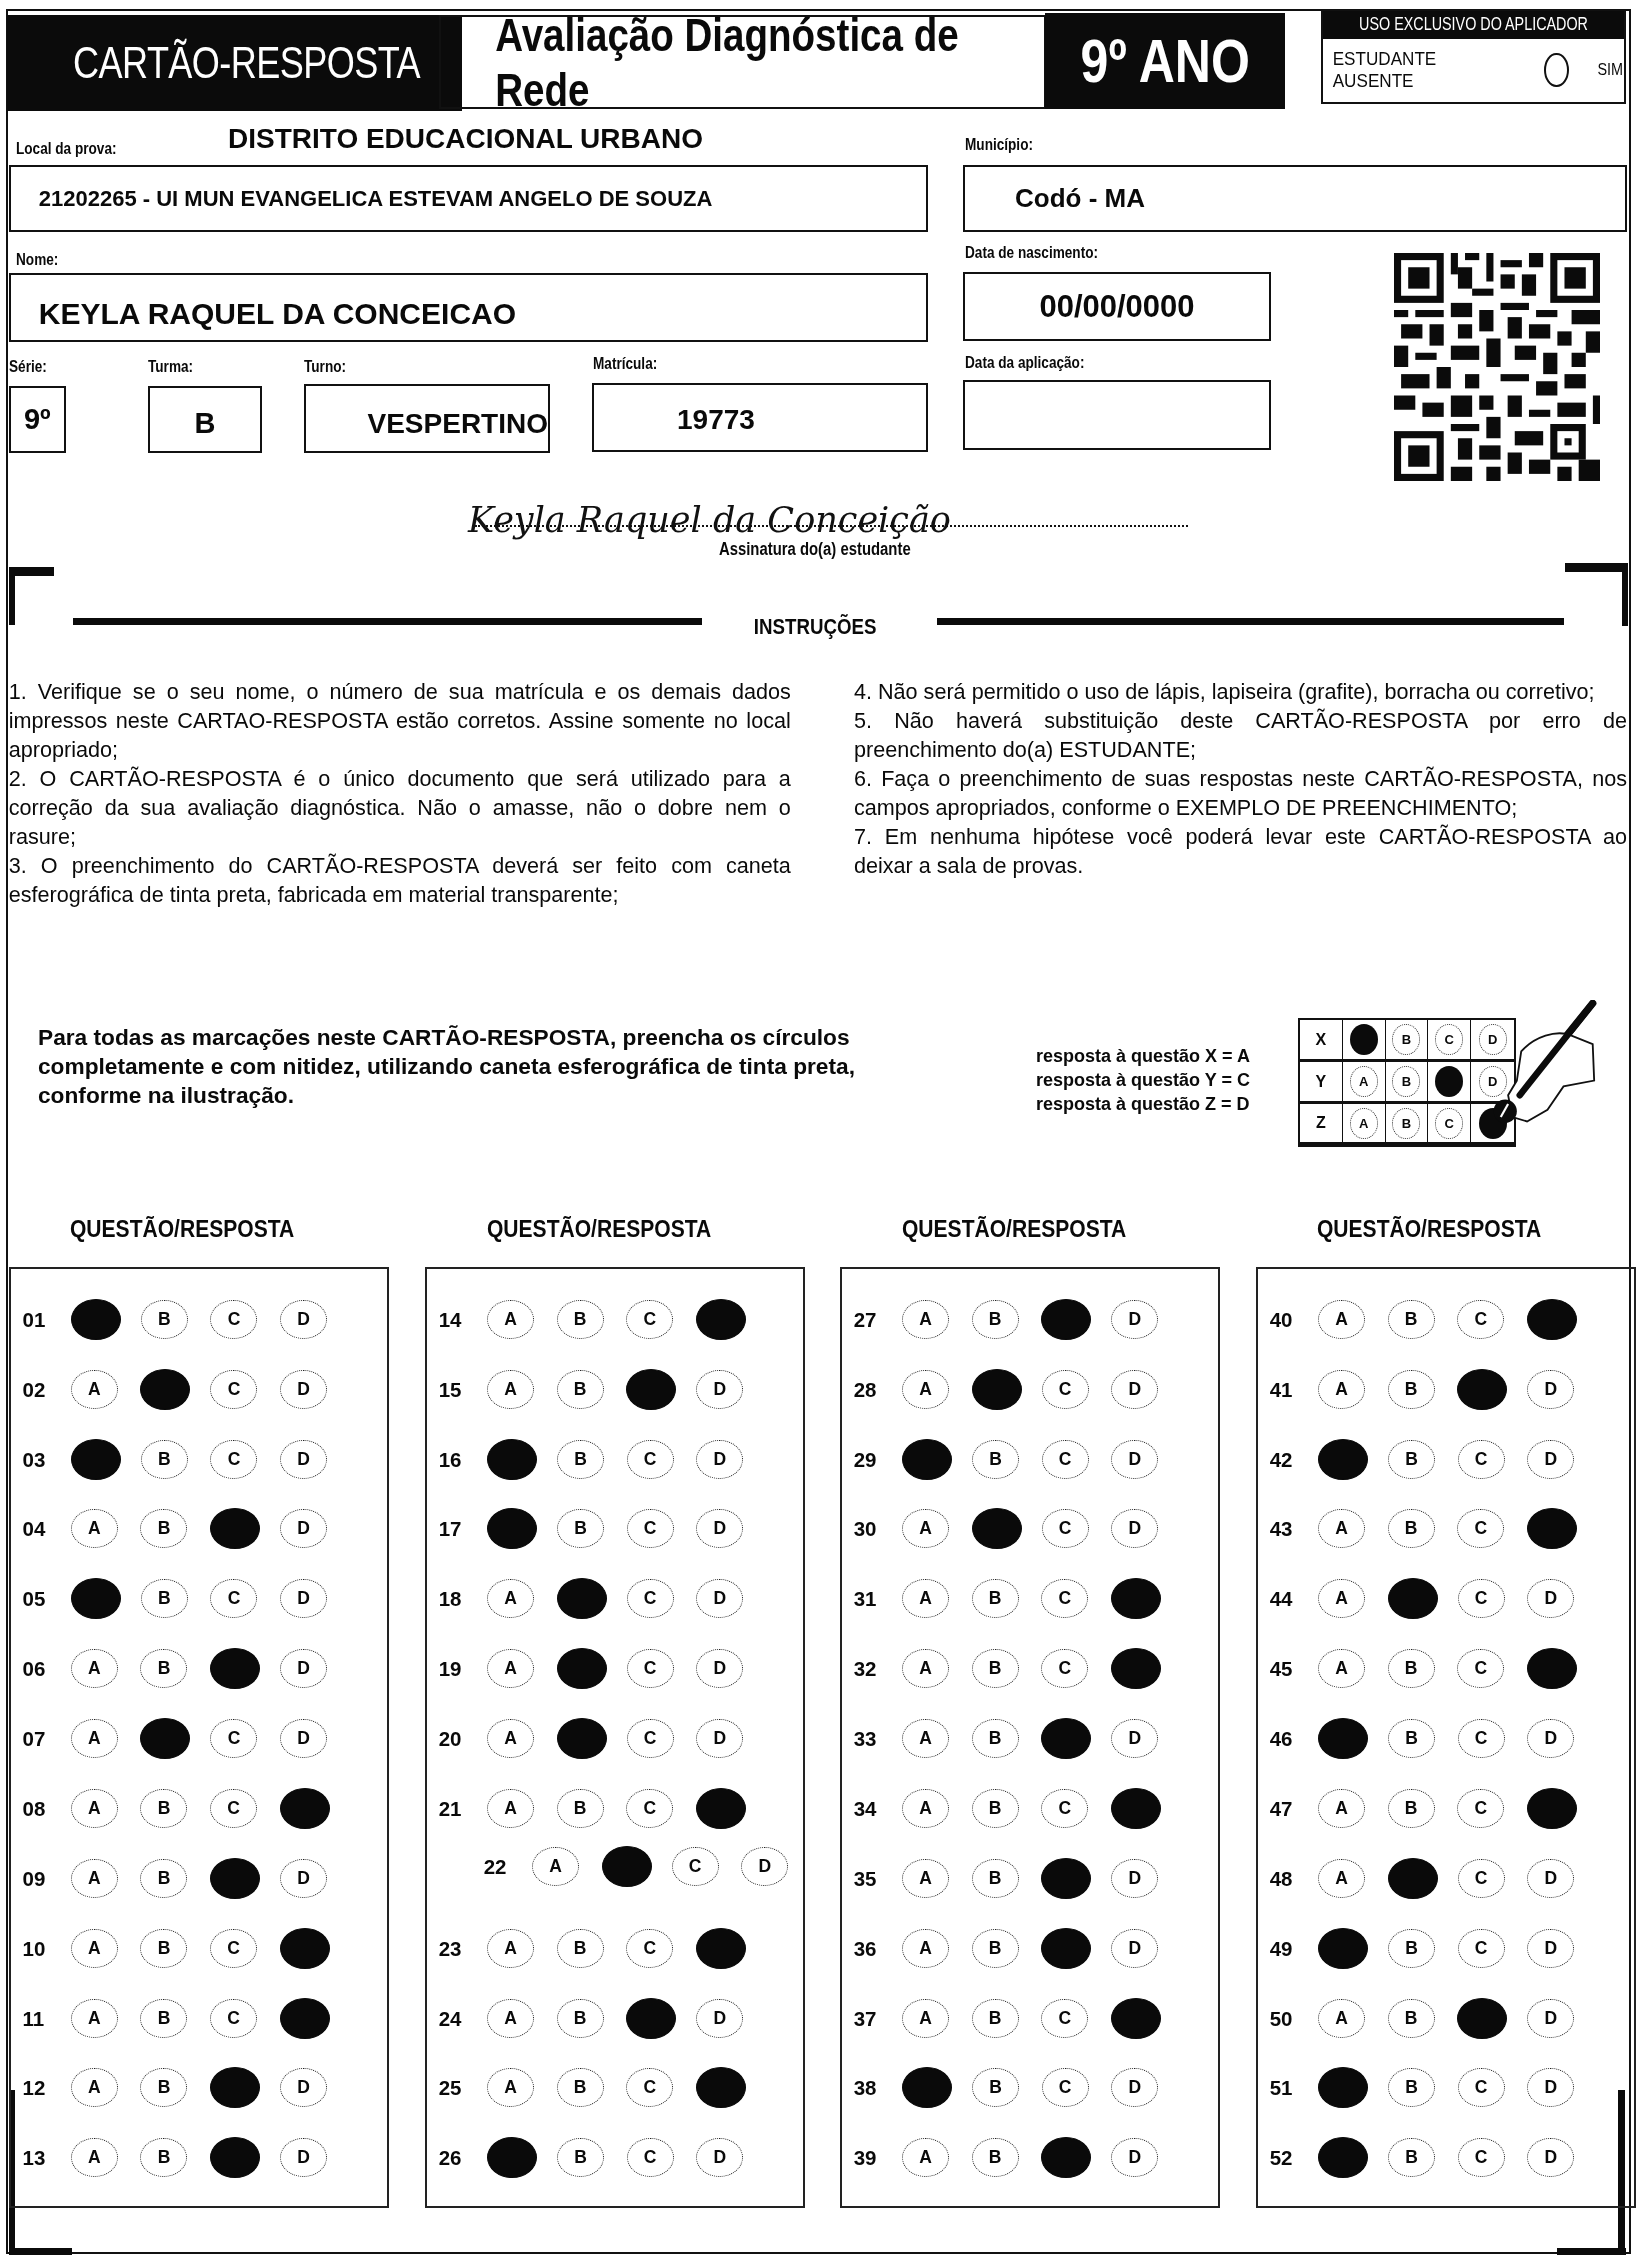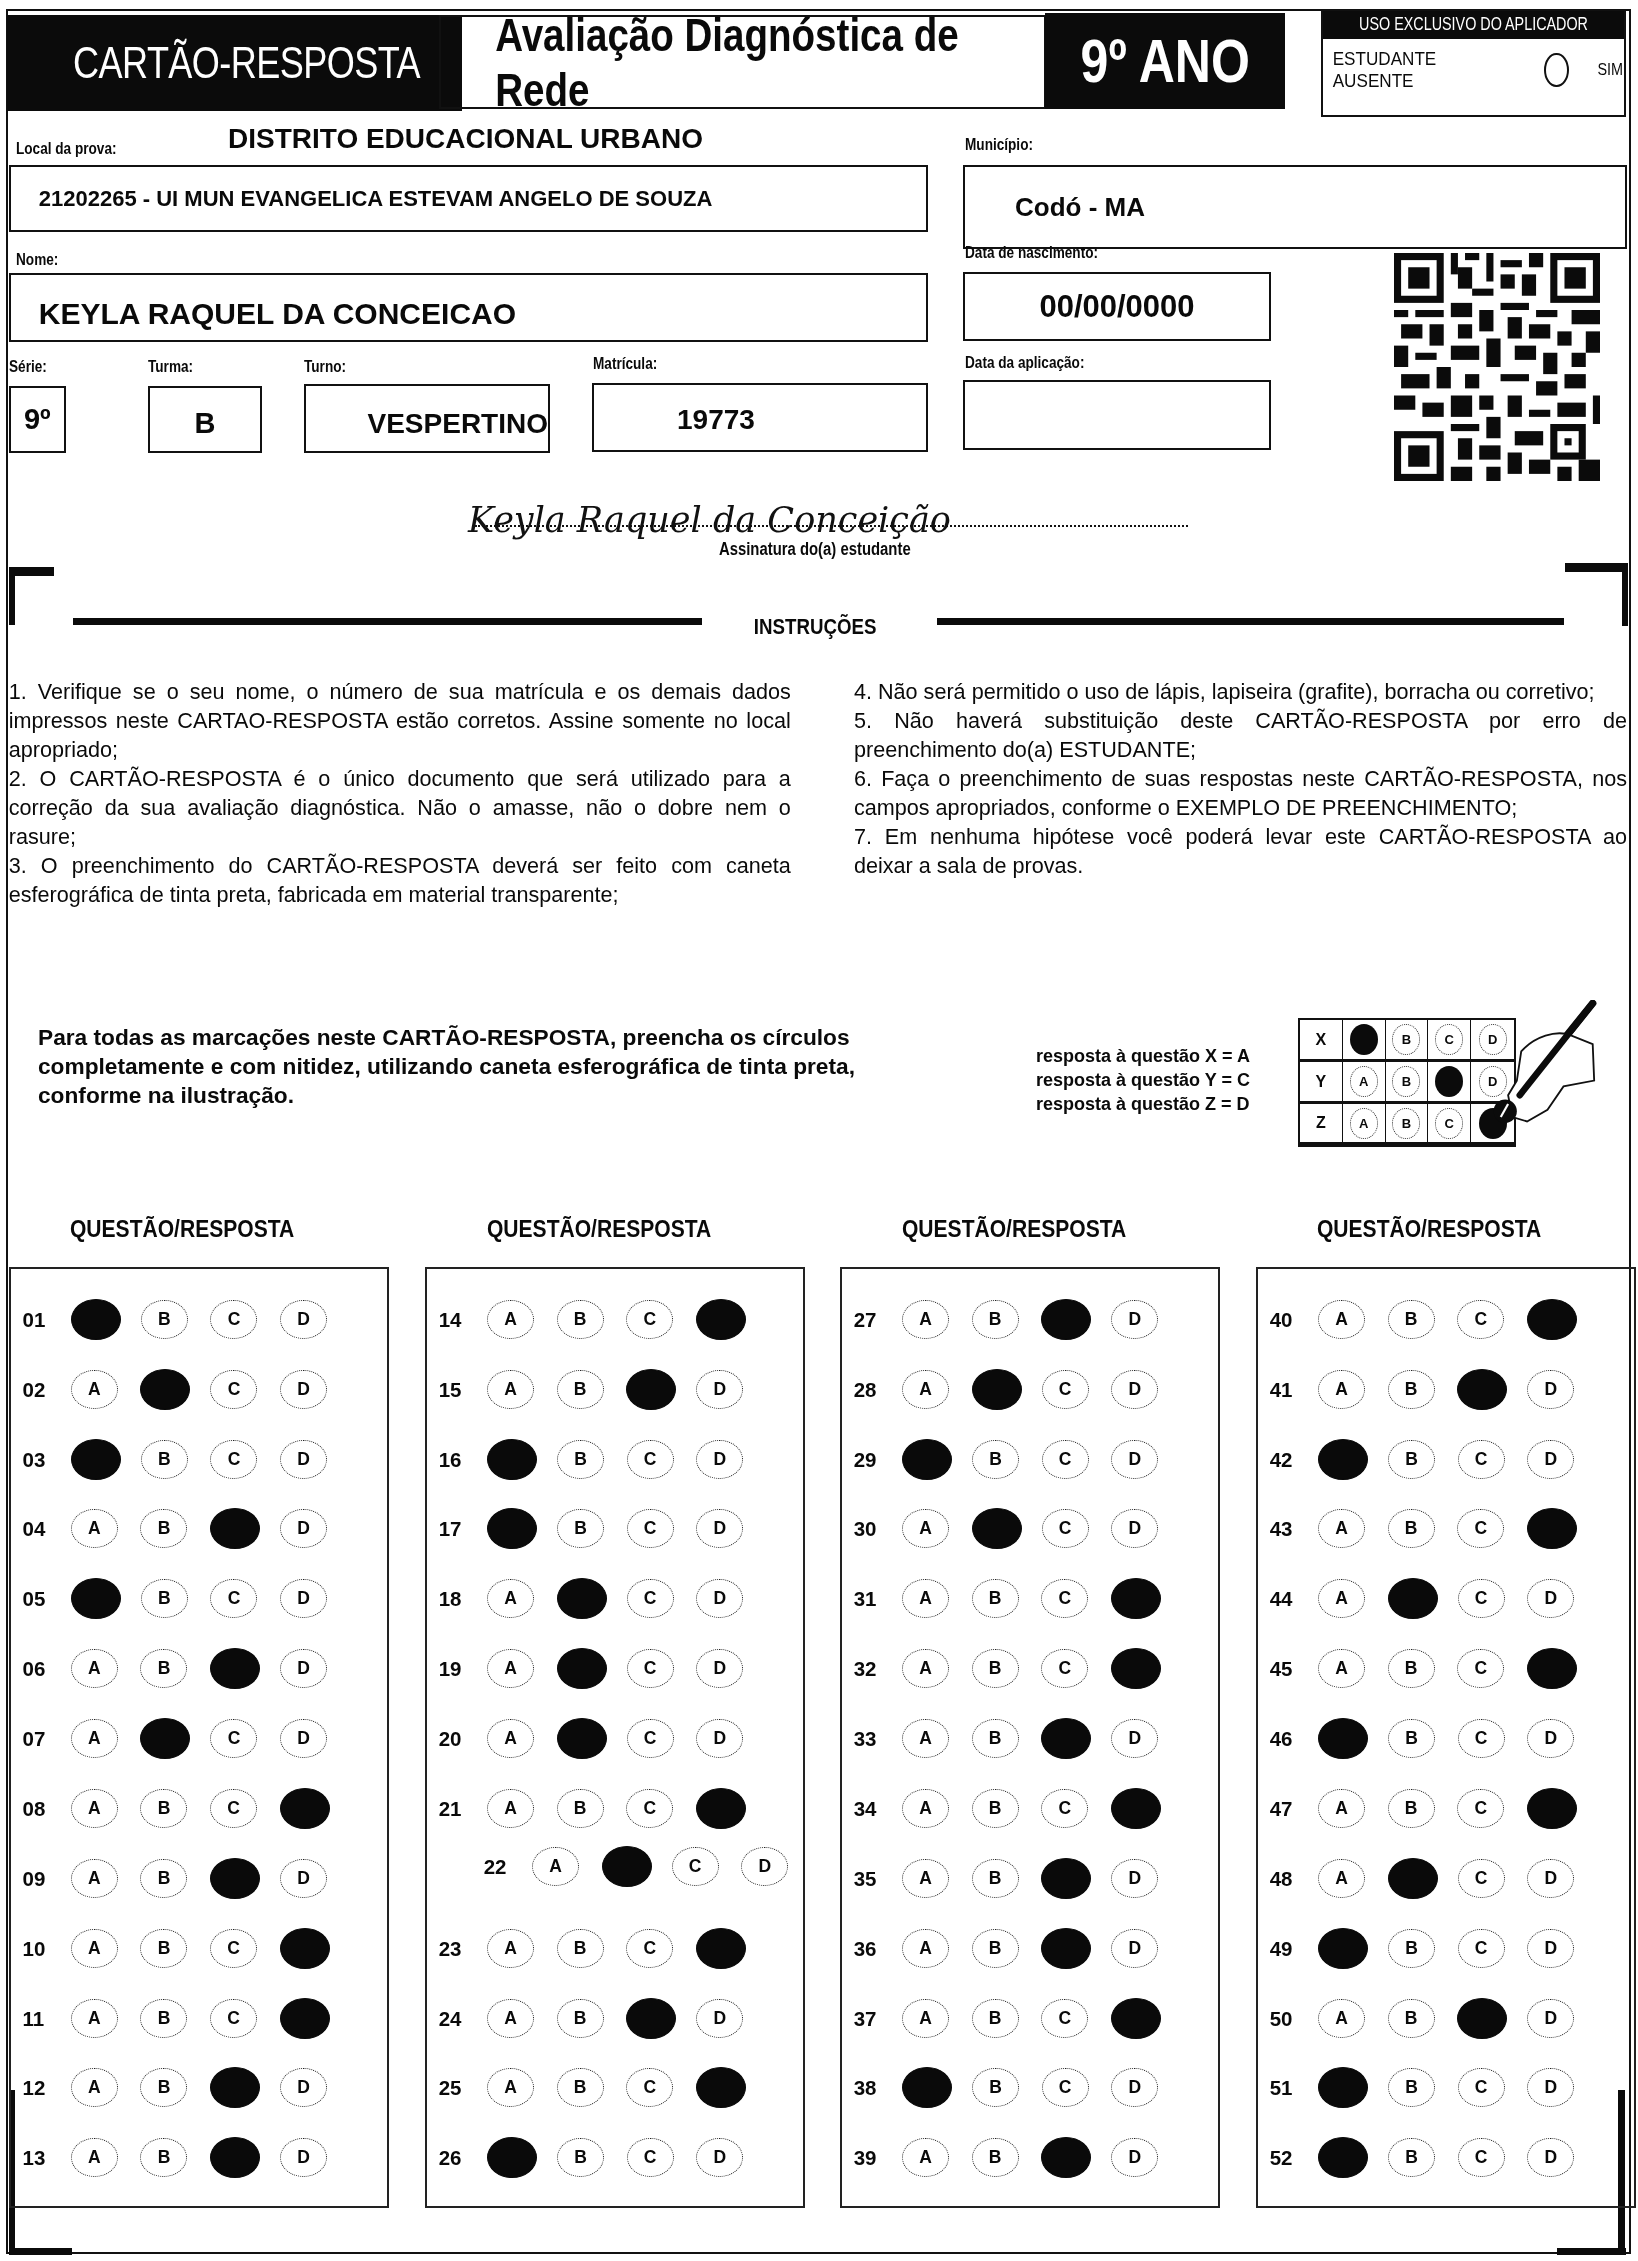--- a/index.html
+++ b/index.html
@@ -5,21 +5,21 @@
   html, body { margin:0; padding:0; background:#fff; }
   body { width:1639px; height:2261px; position:relative; overflow:hidden; font-family:"Liberation Sans", sans-serif; color:#0a0a0a; }
   .page { position:absolute; left:5.8px; top:8.8px; width:1625px; height:2245px; border:2.2px solid #111; box-sizing:border-box; }
 
   
   .hdr-black { position:absolute; left:7.3px; top:14.6px; width:431px; height:96px; background:#0b0b0b; color:#fff; display:flex; align-items:center; justify-content:center; font-size:44px; font-family:"Liberation Sans Narrow","Liberation Sans",sans-serif; letter-spacing:-0.7px; transform-origin:left;padding-left:24px; }
   .hdr-black span { display:inline-block; transform:scaleX(0.82); }
   .hdr-white { position:absolute; left:439px; top:14.6px; width:607px; height:94px; border:2.2px solid #111; box-sizing:border-box; display:flex; align-items:center; justify-content:center; font-size:47px; font-weight:bold; }
   .hdr-white span, .hdr-ano span { display:inline-block; transform:scaleX(0.82); }
   .hdr-ano { position:absolute; left:1045px; top:13px; width:240px; height:96px; background:#0b0b0b; color:#fff; display:flex; align-items:center; justify-content:center; font-size:61px; font-weight:bold; }
-  .aplicador { position:absolute; left:1321px; top:8.8px; width:305px; height:108px; border:2.2px solid #111; box-sizing:border-box; }
+  .aplicador { position:absolute; left:1321px; top:8.8px; width:305px; height:95px; border:2.2px solid #111; box-sizing:border-box; }
   .aplicador .top { background:#0b0b0b; color:#fff; height:28px; font-size:17.5px; display:flex; align-items:center; justify-content:center; }
   .aplicador .top span { display:inline-block; transform:scaleX(0.82); }
   .aplicador .row { display:flex; align-items:center; justify-content:flex-start; height:63px; font-size:19px;gap:24px; }
   .aplicador .row span.t { display:inline-block; transform:scaleX(0.9); }
   .aus-circle { width:26px; height:34px; border:2.2px solid #111; border-radius:50%; margin:0 2.9px; box-sizing:border-box; }
 
   .label { font-size:16px; font-weight:bold; position:absolute; }
   .label span { display:inline-block; transform:scaleX(0.85); transform-origin:left; }
   .box { position:absolute; border:2.2px solid #111; box-sizing:border-box; display:flex; align-items:center; font-weight:bold; }
   .distrito { position:absolute; left:228px; top:123px; font-size:28px; font-weight:bold; }
@@ -90,21 +90,21 @@
   </div>
 </div>
 
 <div class="label" style="left:16px;top:140px"><span>Local da prova:</span></div>
 <div class="distrito">DISTRITO EDUCACIONAL URBANO</div>
 <div class="box" style="left:8.8px;top:165px;width:919px;height:67px;padding-left:28px;font-size:22px">
     <span>21202265 - UI MUN EVANGELICA ESTEVAM ANGELO DE SOUZA</span>
   </div>
 
 <div class="label" style="left:965px;top:136px"><span>Município:</span></div>
-<div class="box" style="left:963px;top:165px;width:664px;height:84px;padding-left:50px;font-size:26px">
+<div class="box" style="left:963px;top:165px;width:664px;height:67px;padding-left:50px;font-size:26px">
     <span>Codó - MA</span>
   </div>
 
 <div class="label" style="left:16px;top:251px"><span>Nome:</span></div>
 <div class="box" style="left:8.8px;top:273px;width:919px;height:69px;padding-left:28px;font-size:30px;padding-top:13px">
     <span>KEYLA RAQUEL DA CONCEICAO</span>
   </div>
 
 <div class="label" style="left:965px;top:244px"><span>Data de nascimento:</span></div>
 <div class="box" style="left:963px;top:272px;width:184px;height:69px;justify-content:center;font-size:31px;width:308px">

